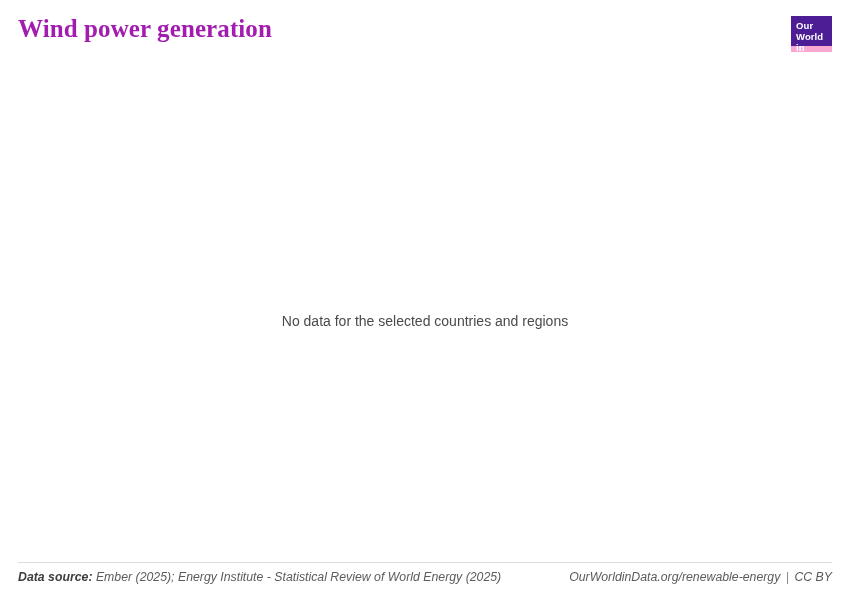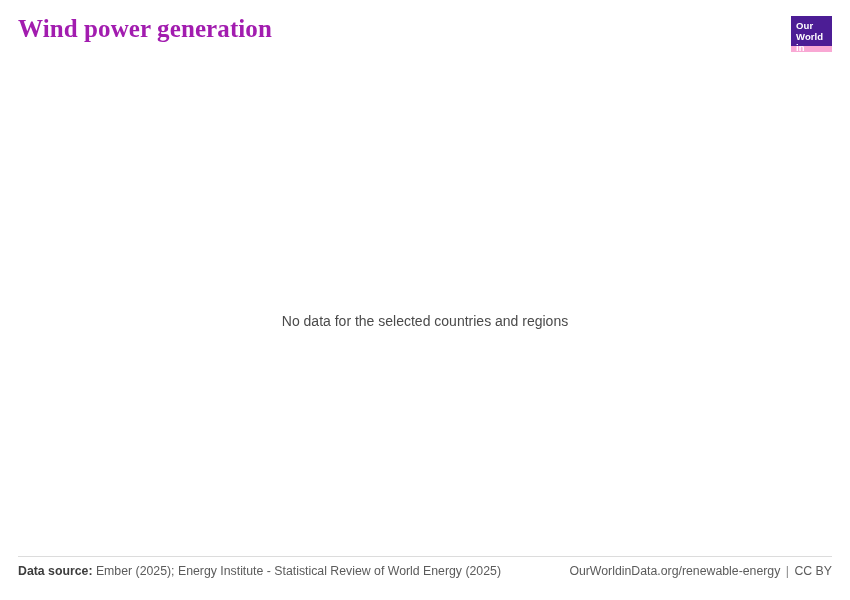--- a/index.html
+++ b/index.html
@@ -87,25 +87,26 @@
     font-size: 14px;
     color: #4a4a4a;
     font-weight: 400;
   }
 
   
   .footer {
     position: absolute;
     left: 18px;
     right: 18px;
-    bottom: 14px;
+    bottom: 8px;
     height: 22px;
     border-top: 1px solid #dcdcdc;
     padding-top: 7px;
     box-sizing: content-box;
+    font-style: italic;
   }
   .footer-inner {
     display: flex;
     justify-content: space-between;
     align-items: baseline;
     font-size: 12.3px;
     color: #5b5b5b;
     line-height: 15px;
   }
   .source-left {

